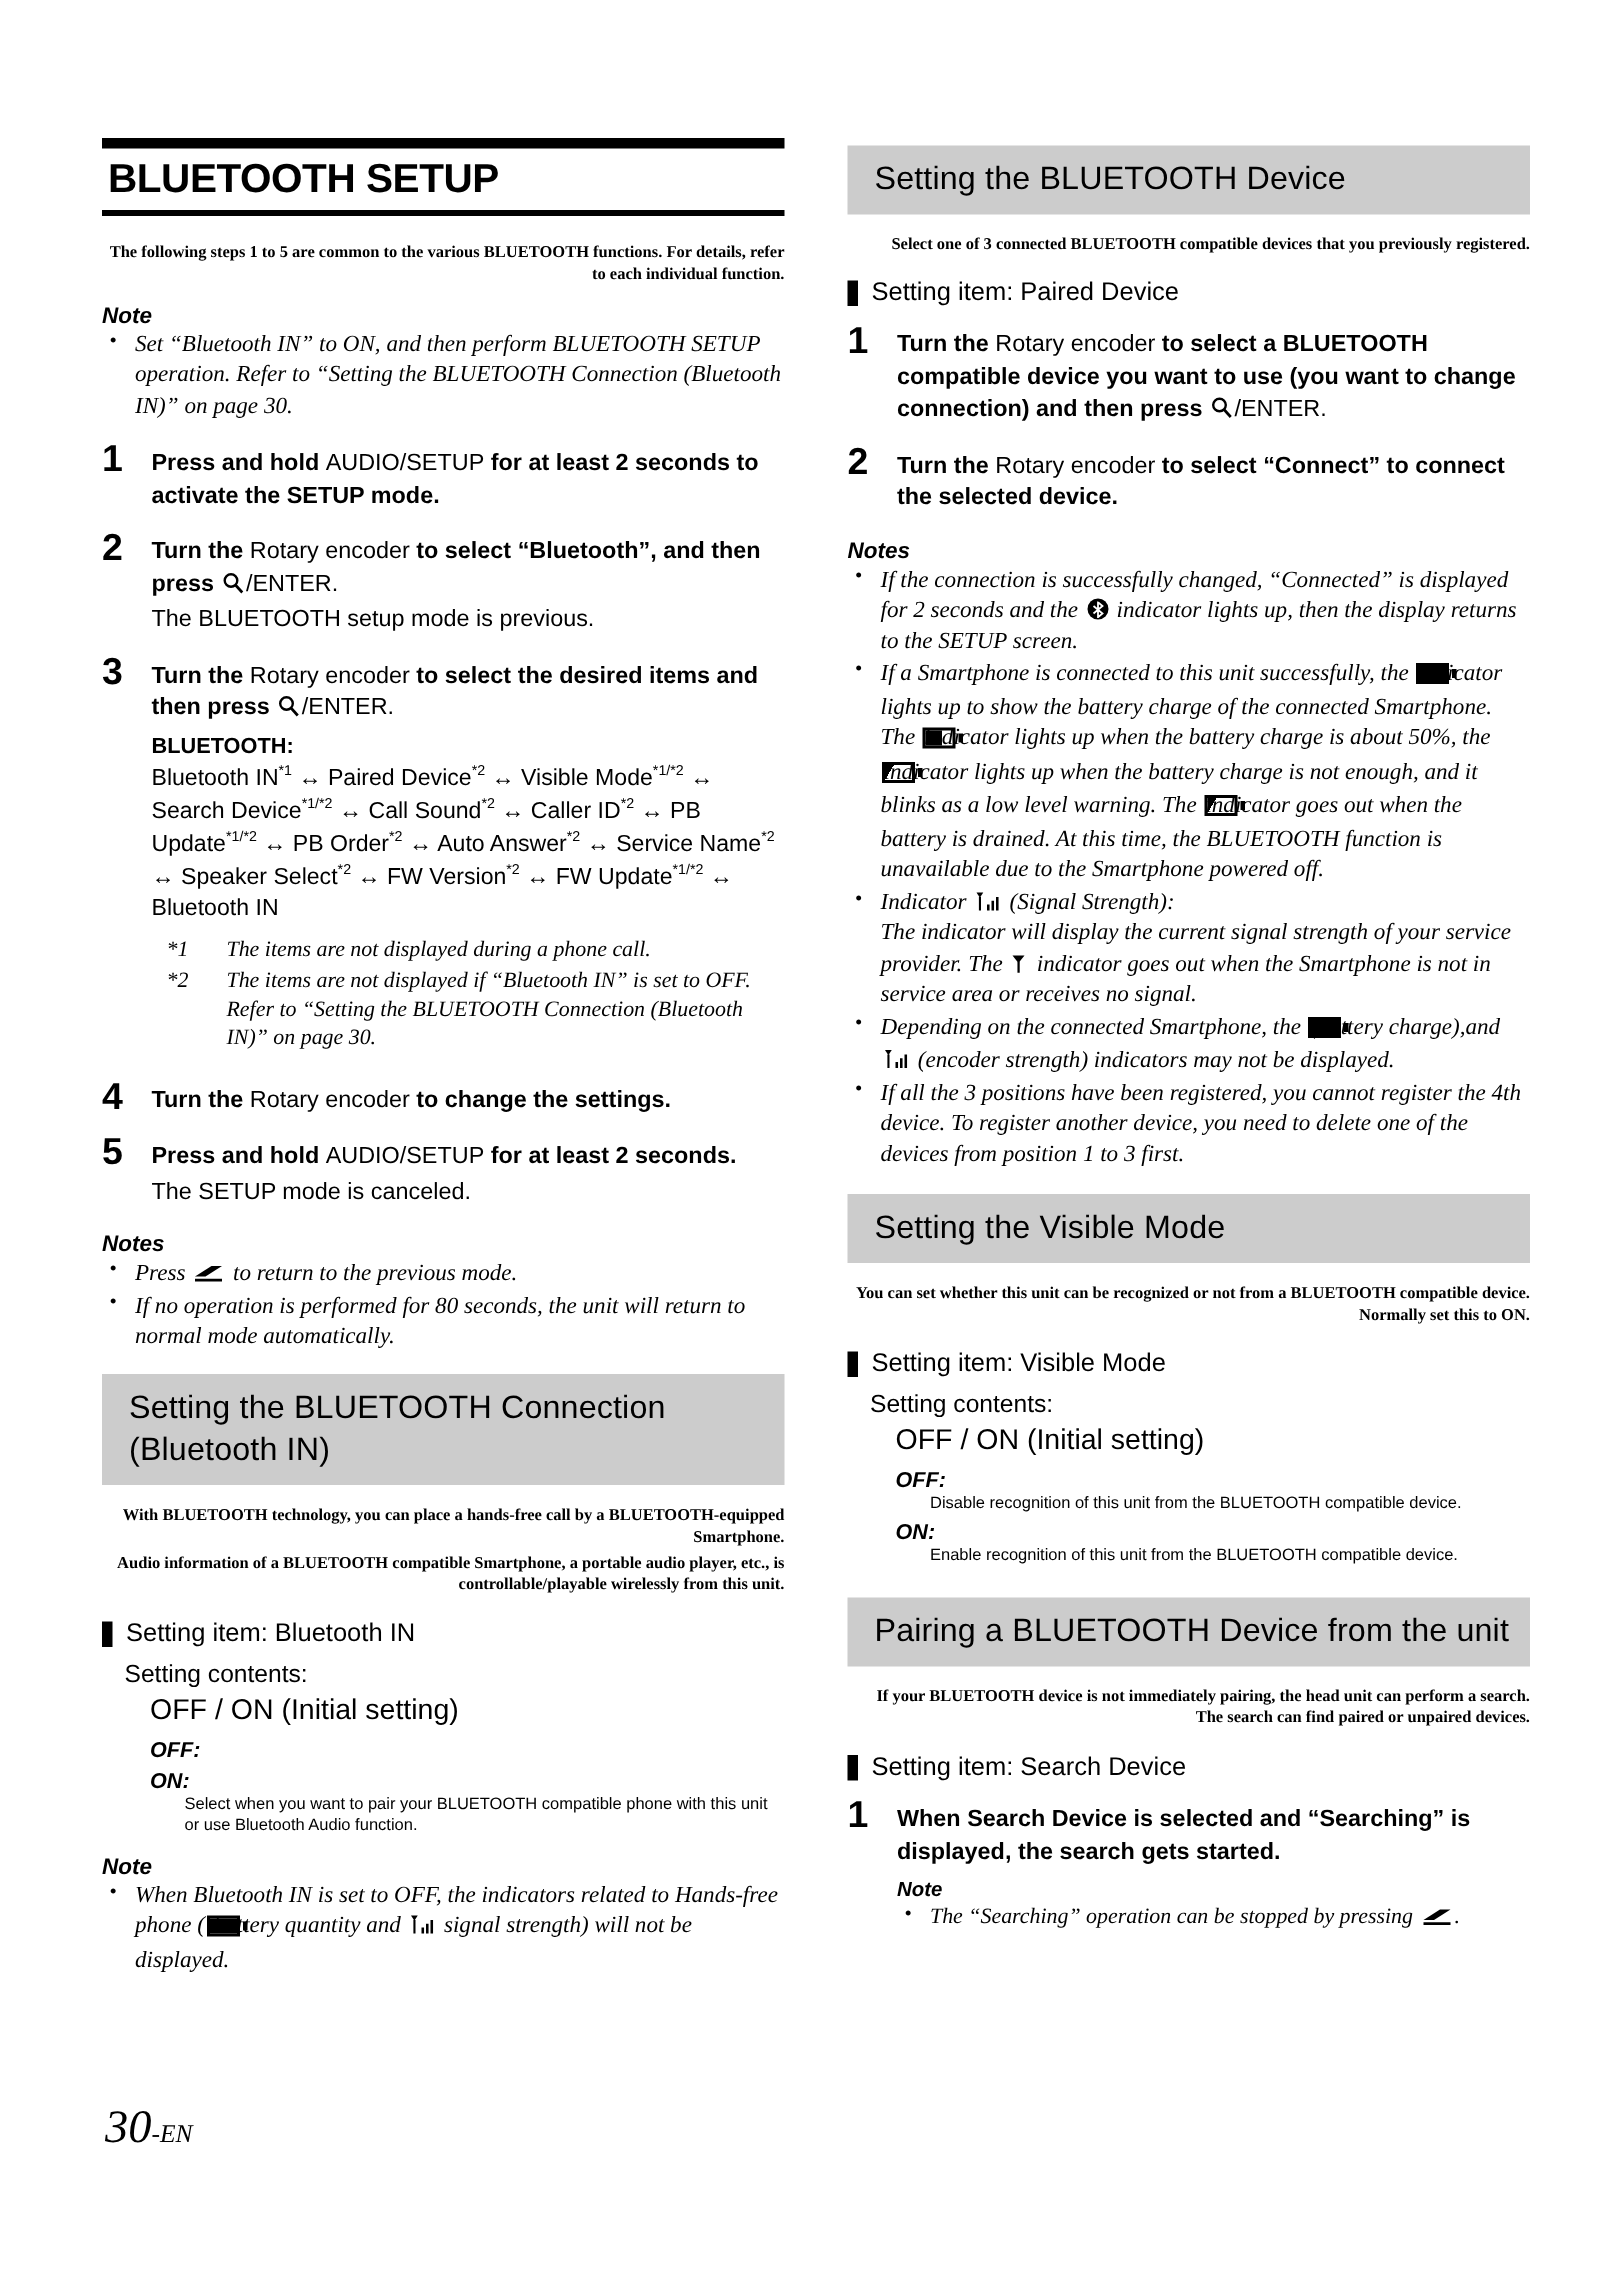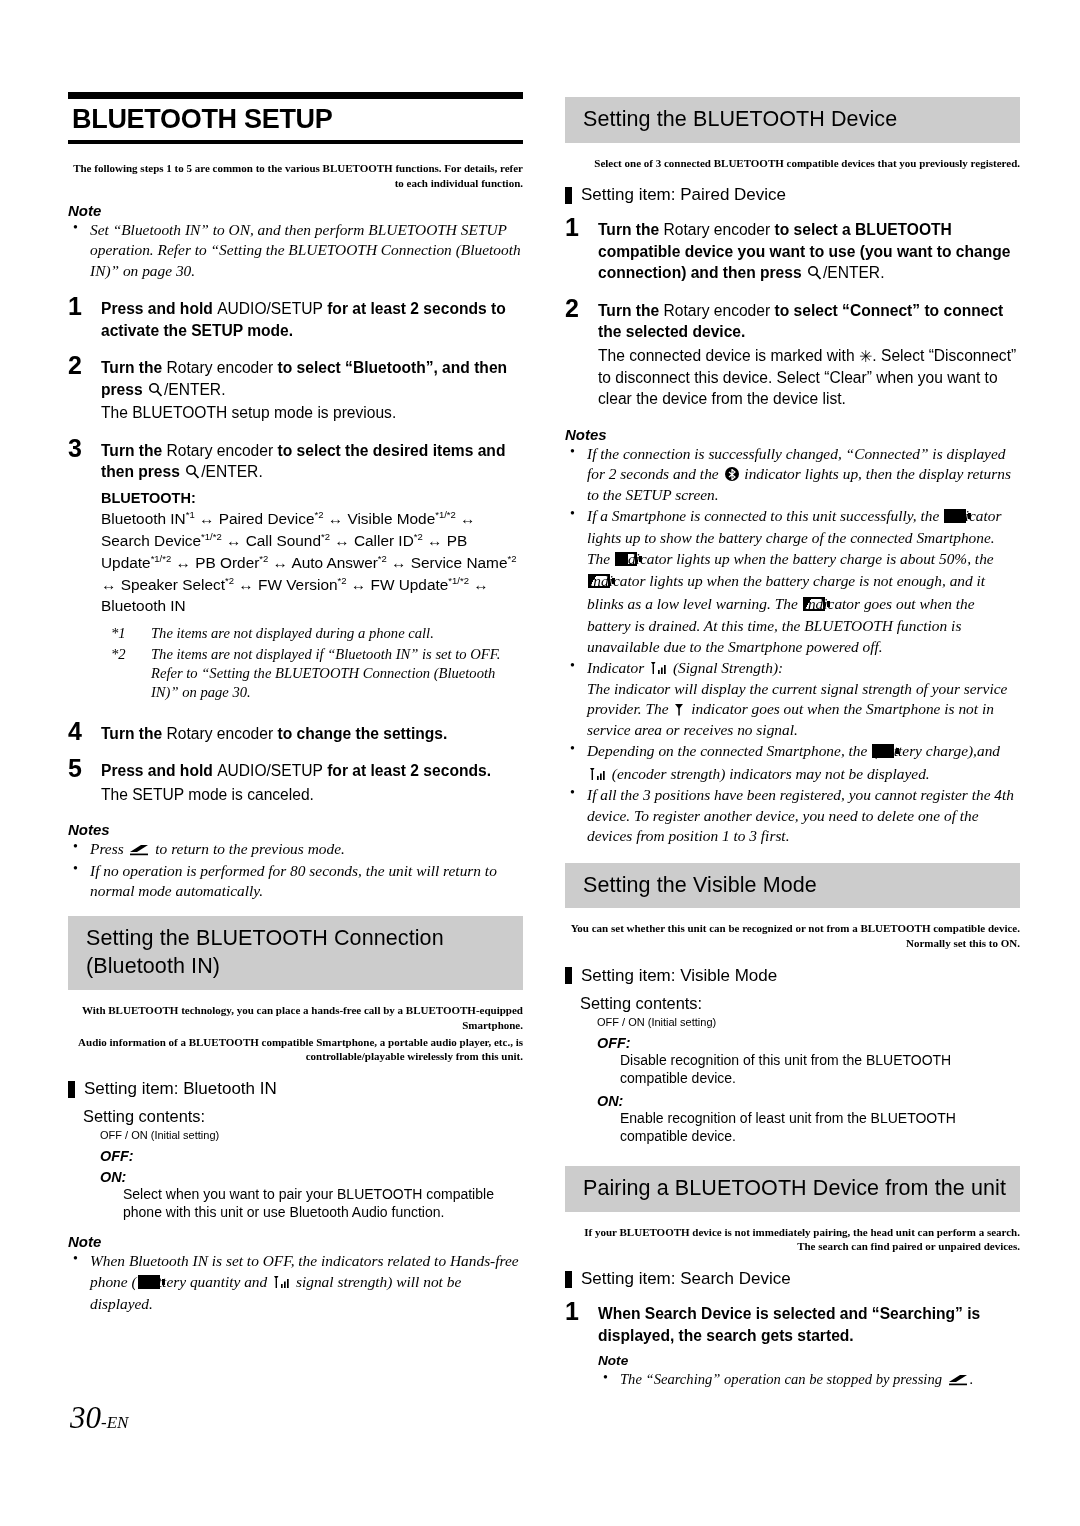--- a/index.html
+++ b/index.html
@@ -105,30 +105,30 @@
     font-size:17px;line-height:1.3;margin:14px 0 6px 0;
     display:flex;align-items:center;gap:9px;
   }
   .sitem .bar{display:inline-block;width:7px;height:17px;background:#000;flex:0 0 auto;}
   .scontents{
     font-family:"Liberation Sans",sans-serif;
     font-size:16.4px;line-height:1.34;margin:0 0 0 15px;
   }
   .svalues{
     font-family:"Liberation Sans",sans-serif;
-    font-size:11px;line-height:1.34;margin:0 0 5px 32px;
+    font-size:19px;line-height:1.34;margin:0 0 5px 32px;
   }
   .optlbl{
     font-family:"Liberation Sans",sans-serif;
     font-weight:bold;font-style:italic;font-size:14.4px;
     margin:5px 0 0 32px;
   }
   .optdesc{
     font-family:"Liberation Sans",sans-serif;
-    font-size:14px;line-height:1.33;margin:0 0 0 55px;
+    font-size:11px;line-height:1.33;margin:0 0 0 55px;
   }
 
   .ico-batt{width:27px;height:14px;position:relative;vertical-align:-2px;margin:0 1px;}
   .ico-batt .shell{position:absolute;left:0;top:0;width:22px;height:14px;border:2px solid #000;box-sizing:border-box;}
   .ico-batt .cap{position:absolute;left:24px;top:4px;width:3px;height:6px;background:#000;}
   .ico-batt .fill{position:absolute;top:2px;left:2px;height:10px;background:#000;}
   .ico-batt .fill.f3{width:18px;}
   .ico-batt .fill.f2{width:11px;}
   .ico-batt .fill.f1{width:6px;
         background:linear-gradient(to bottom right,#000 50%,transparent 50%);}
@@ -269,21 +269,20 @@
       <span class="num">1</span>
       <div class="txt"><span>Turn the </span><span class="rg">Rotary encoder</span><span> to select a BLUETOOTH compatible device you want to use (you want to change connection) and then press </span><span class="ico-mag"><svg width="15" height="15" viewBox="0 0 15 15">
               <circle cx="6" cy="6" r="4.2" fill="none" stroke="#000" stroke-width="1.6"></circle>
               <line x1="9" y1="9" x2="13.5" y2="14" stroke="#000" stroke-width="1.8"></line>
             </svg></span><span class="rg">/ENTER.</span></div>
     </div>
 
     <div class="step">
       <span class="num">2</span>
       <div class="txt"><span>Turn the </span><span class="rg">Rotary encoder</span><span> to select “Connect” to connect the selected device.</span></div>
-      <div class="sub"><span>The connected device is marked with </span><span class="ico-star">✳</span><span>. Select “Disconnect” to disconnect this device. Select “Clear” when you want to clear the device from the device list.</span></div>
     </div>
 
     <div class="note-h">Notes</div>
     <ul class="notes" id="device-notes">
         <li><span>If the connection is successfully changed, “Connected” is displayed for 2 seconds and the </span><span class="ico-bt"><svg width="9" height="11" viewBox="0 0 9 11">
               <path d="M1 3 L7 8 L4 10.5 L4 0.5 L7 3 L1 8" fill="none" stroke="#fff" stroke-width="1.2"></path>
             </svg></span><span> indicator lights up, then the display returns to the SETUP screen.</span></li>
         <li><span>If a Smartphone is connected to this unit successfully, the </span><span class="ico-batt"><span class="shell"></span><span class="fill f3"></span><span class="cap"></span></span><span> indicator lights up to show the battery charge of the connected Smartphone. The </span><span class="ico-batt"><span class="shell"></span><span class="fill f2"></span><span class="cap"></span></span><span> indicator lights up when the battery charge is about 50%, the </span><span class="ico-batt"><span class="shell"></span><span class="fill f1"></span><span class="cap"></span></span><span> indicator lights up when the battery charge is not enough, and it blinks as a low level warning. The </span><span class="ico-batt"><span class="shell"></span><span class="fill f1"></span><span class="cap"></span></span><span> indicator goes out when the battery is drained. At this time, the BLUETOOTH function is unavailable due to the Smartphone powered off.</span></li>
         <li><span>Indicator </span><span class="ico-sig"><svg width="17" height="14" viewBox="0 0 17 14">
               <path d="M1 1 L5.5 1 L3.25 4.5 Z" fill="#000"></path>
@@ -311,21 +310,21 @@
     <div class="sitem">
       <span class="bar"></span>
       <span>Setting item: Visible Mode</span>
     </div>
     <div class="scontents">Setting contents:</div>
     <div class="svalues">OFF / ON (Initial setting)</div>
 
     <div class="optlbl">OFF:</div>
     <div class="optdesc">Disable recognition of this unit from the BLUETOOTH compatible device.</div>
     <div class="optlbl">ON:</div>
-    <div class="optdesc">Enable recognition of least unit from the BLUETOOTH compatible device.</div>
+    <div class="optdesc">Enable recognition of this unit from the BLUETOOTH compatible device.</div>
 
     <div class="sec" style="margin-top:20px">Pairing a BLUETOOTH Device from the unit</div>
     <p class="body">If your BLUETOOTH device is not immediately pairing, the head unit can perform a search. The search can find paired or unpaired devices.</p>
 
     <div class="sitem">
       <span class="bar"></span>
       <span>Setting item: Search Device</span>
     </div>
 
     <div class="step" style="margin-top:13px;margin-bottom:0">

